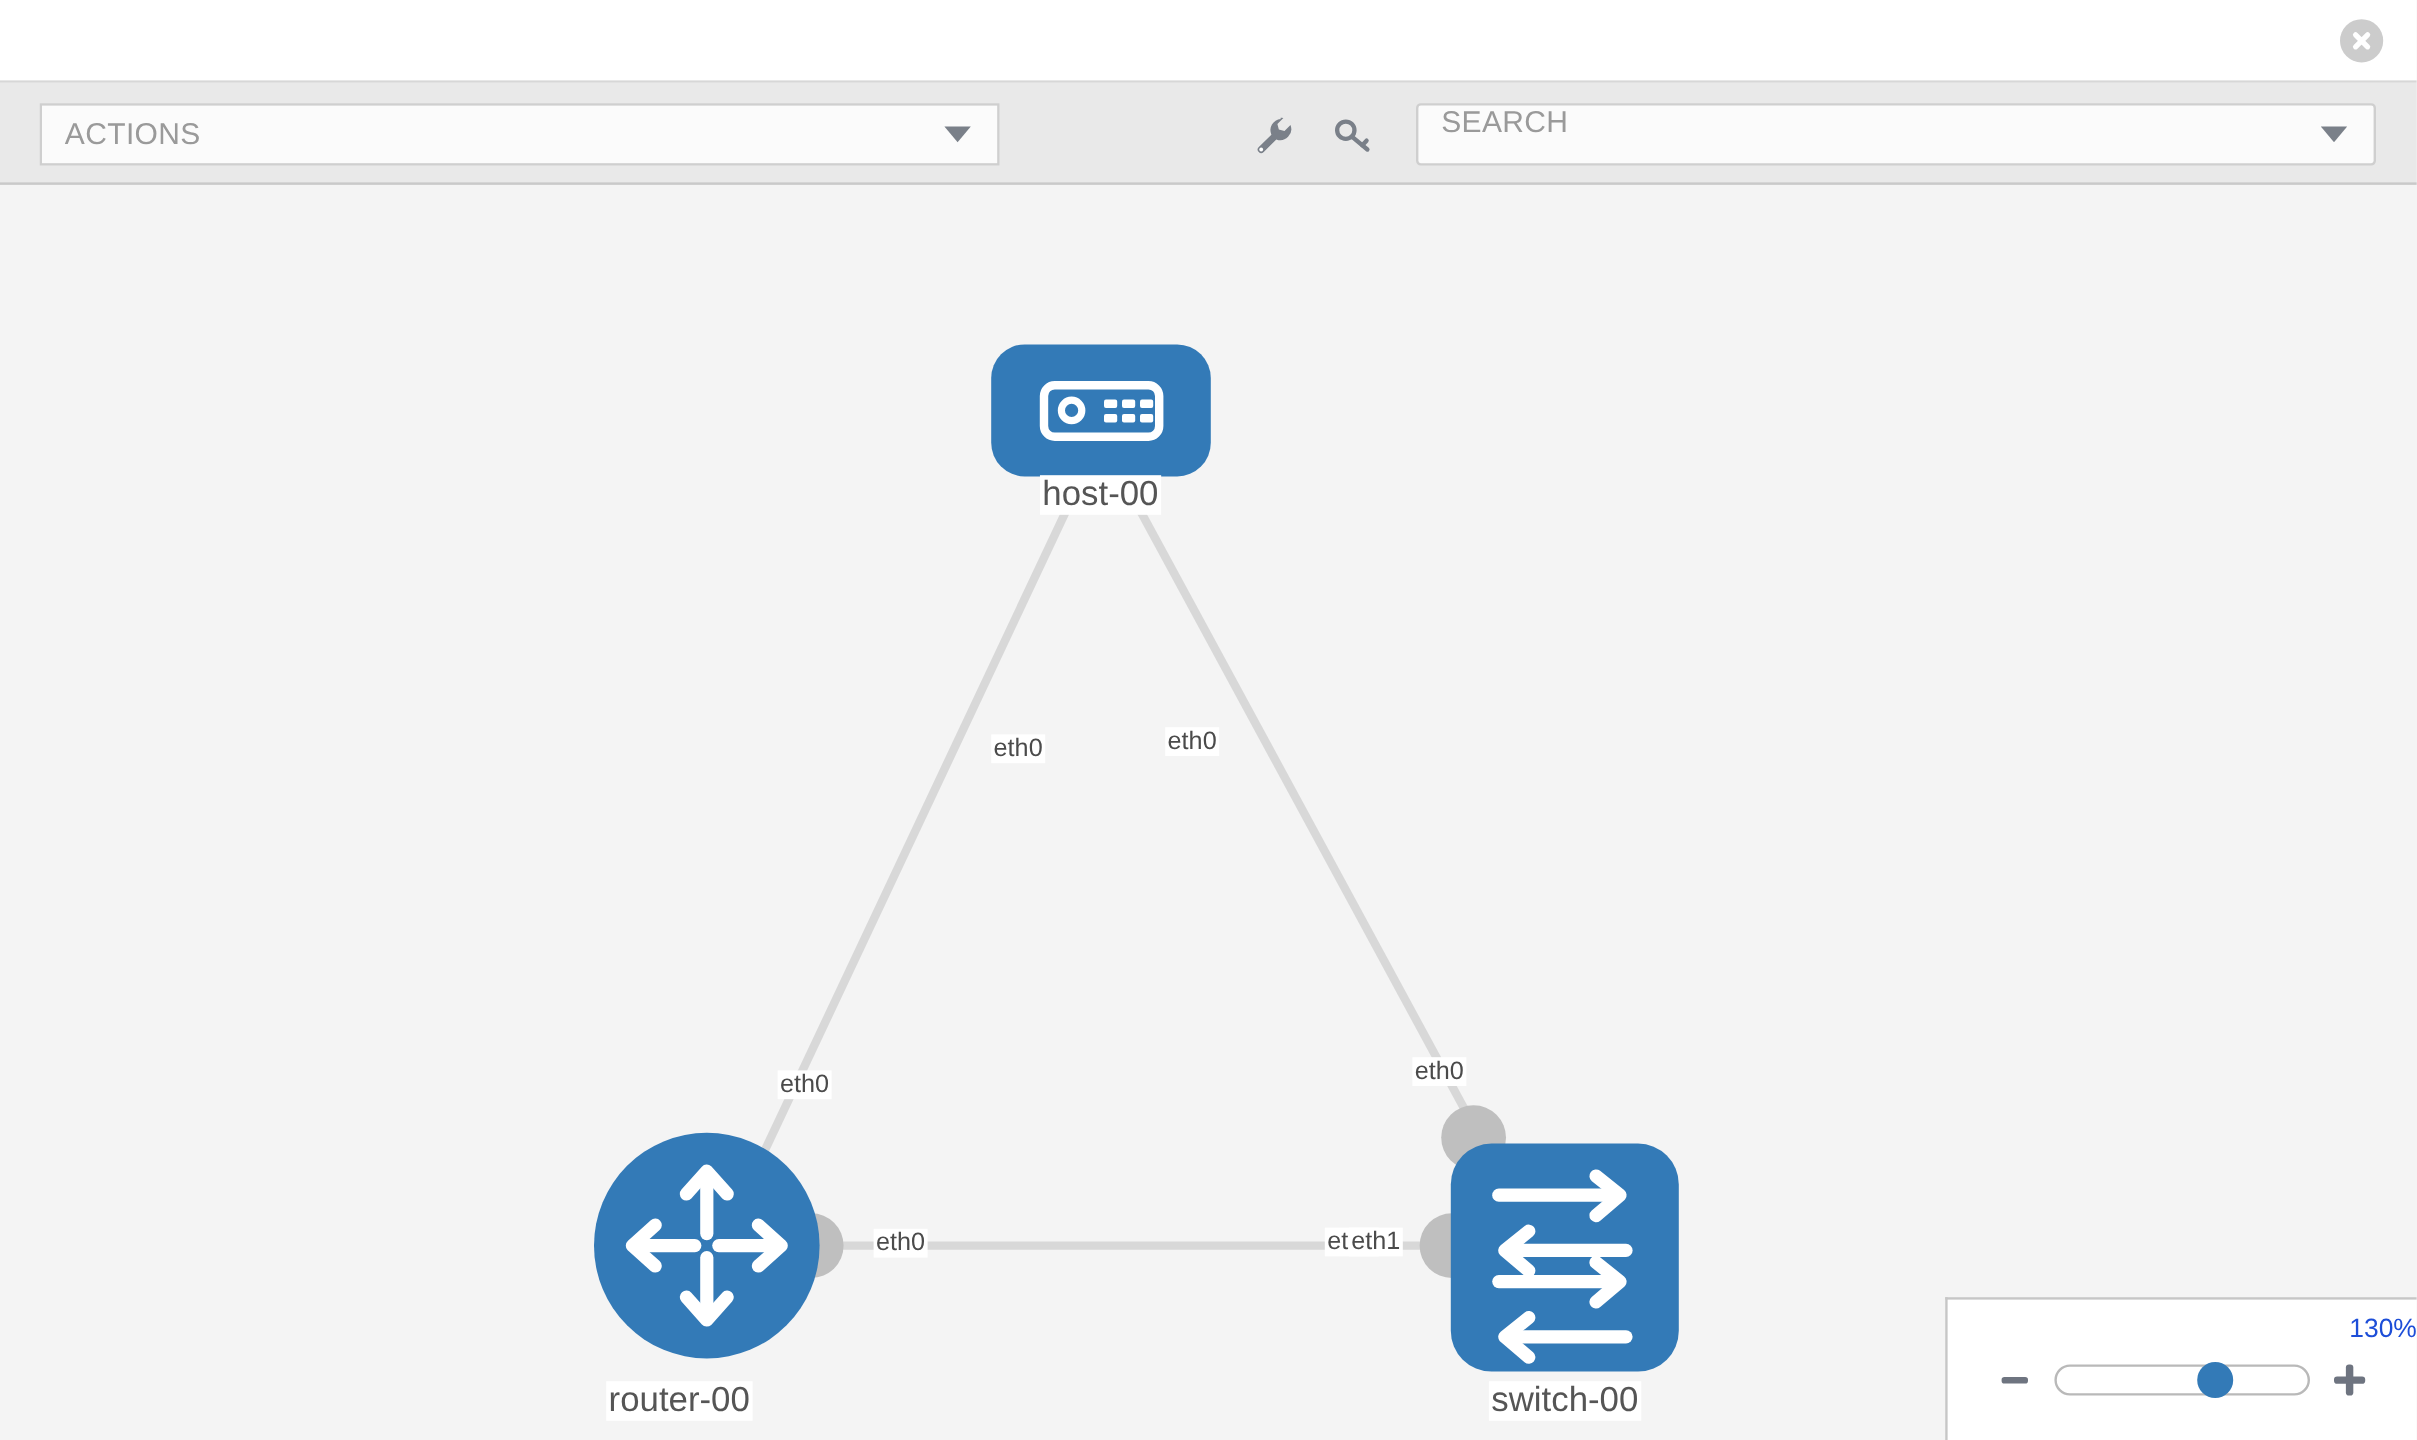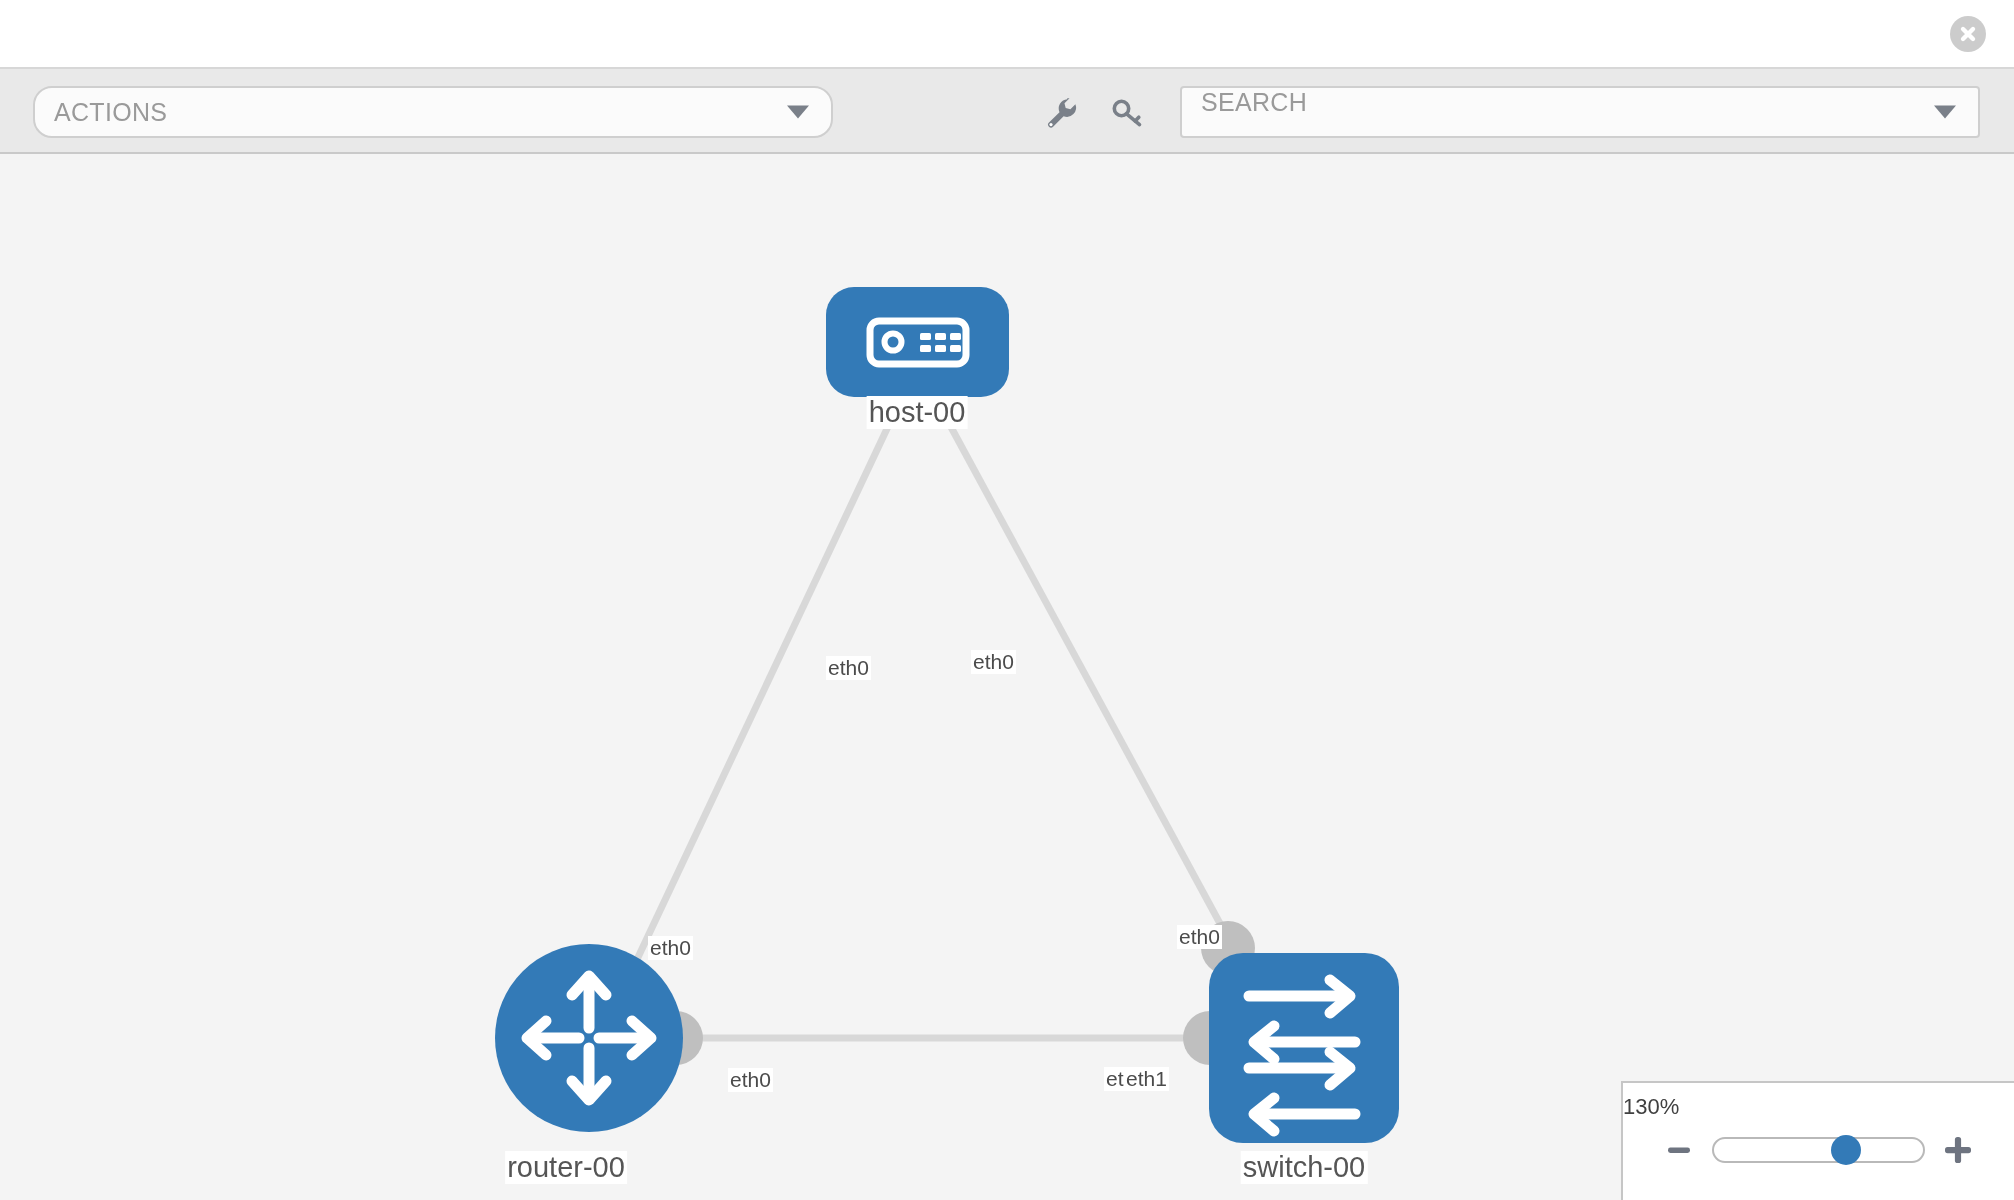--- a/index.html
+++ b/index.html
@@ -45,21 +45,21 @@
     position: absolute; left: 0; top: 69px;
     width: 2014px; height: 85px;
     background: #e9e9e9;
     border-bottom: 2px solid #c9c9c9;
   }
   .actions-select {
     position: absolute; left: 33px; top: 17px;
     width: 800px; height: 52px;
     background: #fbfbfb;
     border: 2px solid #cfcfcf;
-    border-radius: 19px;
+    border-radius: 0;
     display: flex; align-items: center;
     cursor: pointer;
   }
   .actions-label {
     margin-left: 19px;
     font-size: 25px;
     color: #9a9a9a;
     letter-spacing: 0.3px;
   }
   .caret {
@@ -114,36 +114,35 @@
     padding: 0 2px;
     text-align: right;
   }
   .port-label {
     position: absolute;
     font-size: 21px;
     color: #4b4b4b;
     background: #ffffff;
     white-space: nowrap;
     padding: 0 2px;
-    margin-top: 44px;
   }
 
   
   .zoom-panel {
     position: absolute; left: 1621px; top: 1081px;
     width: 393px; height: 119px;
     background: #ffffff;
     border-left: 2px solid #c6c6c6;
     border-top: 2px solid #c6c6c6;
   }
   .zoom-value {
     position: absolute; top: 11px; left: 0; width: 100%;
-    text-align: left;
+    text-align: right;
     font-size: 22px;
-    color: #404040;
+    color: #1d4ed8;
   }
   .zoom-row {
     position: absolute; top: 47px; left: 0; width: 100%;
     height: 40px;
     display: flex; align-items: center; justify-content: center;
   }
   .zoom-minus, .zoom-plus {
     width: 34px; height: 34px;
     display: flex; align-items: center; justify-content: center;
     cursor: pointer; color: #6e7480;

